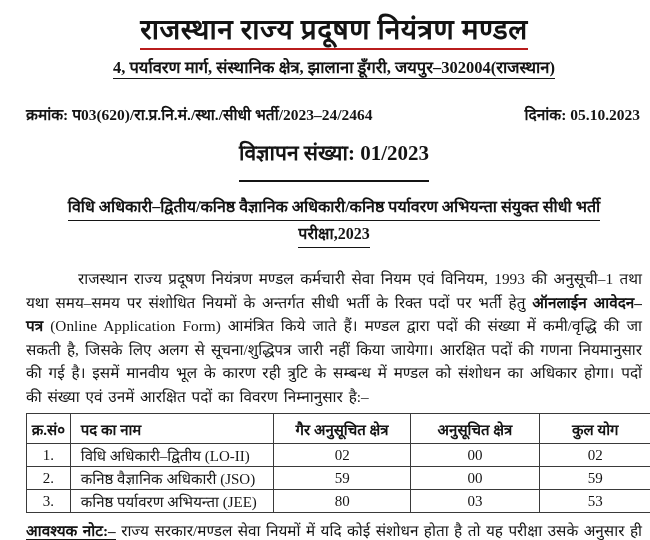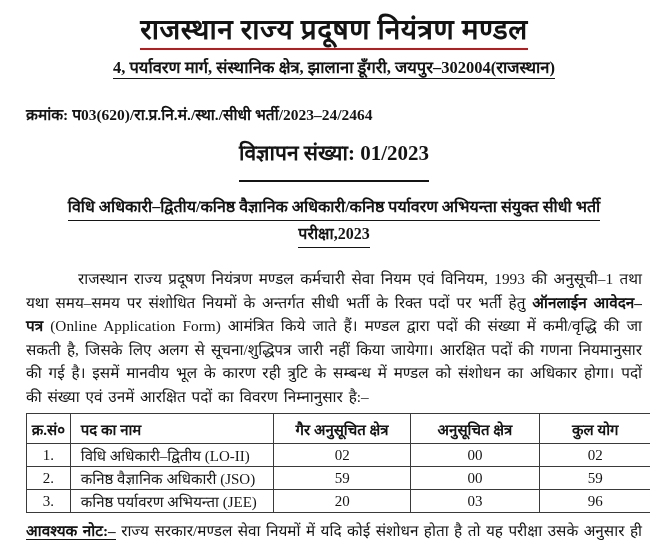--- a/index.html
+++ b/index.html
@@ -118,20 +118,24 @@
   </div>
   <div class="center org-address">
     <span class="ul">4, पर्यावरण मार्ग, संस्थानिक क्षेत्र, झालाना डूँगरी, जयपुर–302004(राजस्थान)</span>
   </div>
 
   <div class="meta-row">
     <div>
       <span>क्रमांक:</span>
       <span>प03(620)/रा.प्र.नि.मं./स्था./सीधी भर्ती/2023–24/2464</span>
     </div>
+    <div>
+      <span>दिनांक:</span>
+      <span>05.10.2023</span>
+    </div>
   </div>
 
   <div class="center adv-no">
     <span class="ul">विज्ञापन संख्या: 01/2023</span>
   </div>
 
   <div class="center subject">
     <div>
       <span class="ul">विधि अधिकारी–द्वितीय/कनिष्ठ वैज्ञानिक अधिकारी/कनिष्ठ पर्यावरण अभियन्ता संयुक्त सीधी भर्ती</span>
     </div>
@@ -163,22 +167,22 @@
       <tr>
         <td class="col-sn">2.</td>
         <td class="col-name">कनिष्ठ वैज्ञानिक अधिकारी (JSO)</td>
         <td class="col-nsa">59</td>
         <td class="col-sa">00</td>
         <td class="col-tot">59</td>
       </tr>
       <tr>
         <td class="col-sn">3.</td>
         <td class="col-name">कनिष्ठ पर्यावरण अभियन्ता (JEE)</td>
-        <td class="col-nsa">20</td>
+        <td class="col-nsa">80</td>
         <td class="col-sa">03</td>
-        <td class="col-tot">96</td>
+        <td class="col-tot">53</td>
       </tr>
     </tbody>
   </table>
 
   <p class="note"><span class="note-label">आवश्यक नोट:–</span><span> राज्य सरकार/मण्डल सेवा नियमों में यदि कोई संशोधन होता है तो यह परीक्षा उसके अनुसार ही आयोजित की जायेगी।</span></p>
 
 </div>
 
 </body></html>

